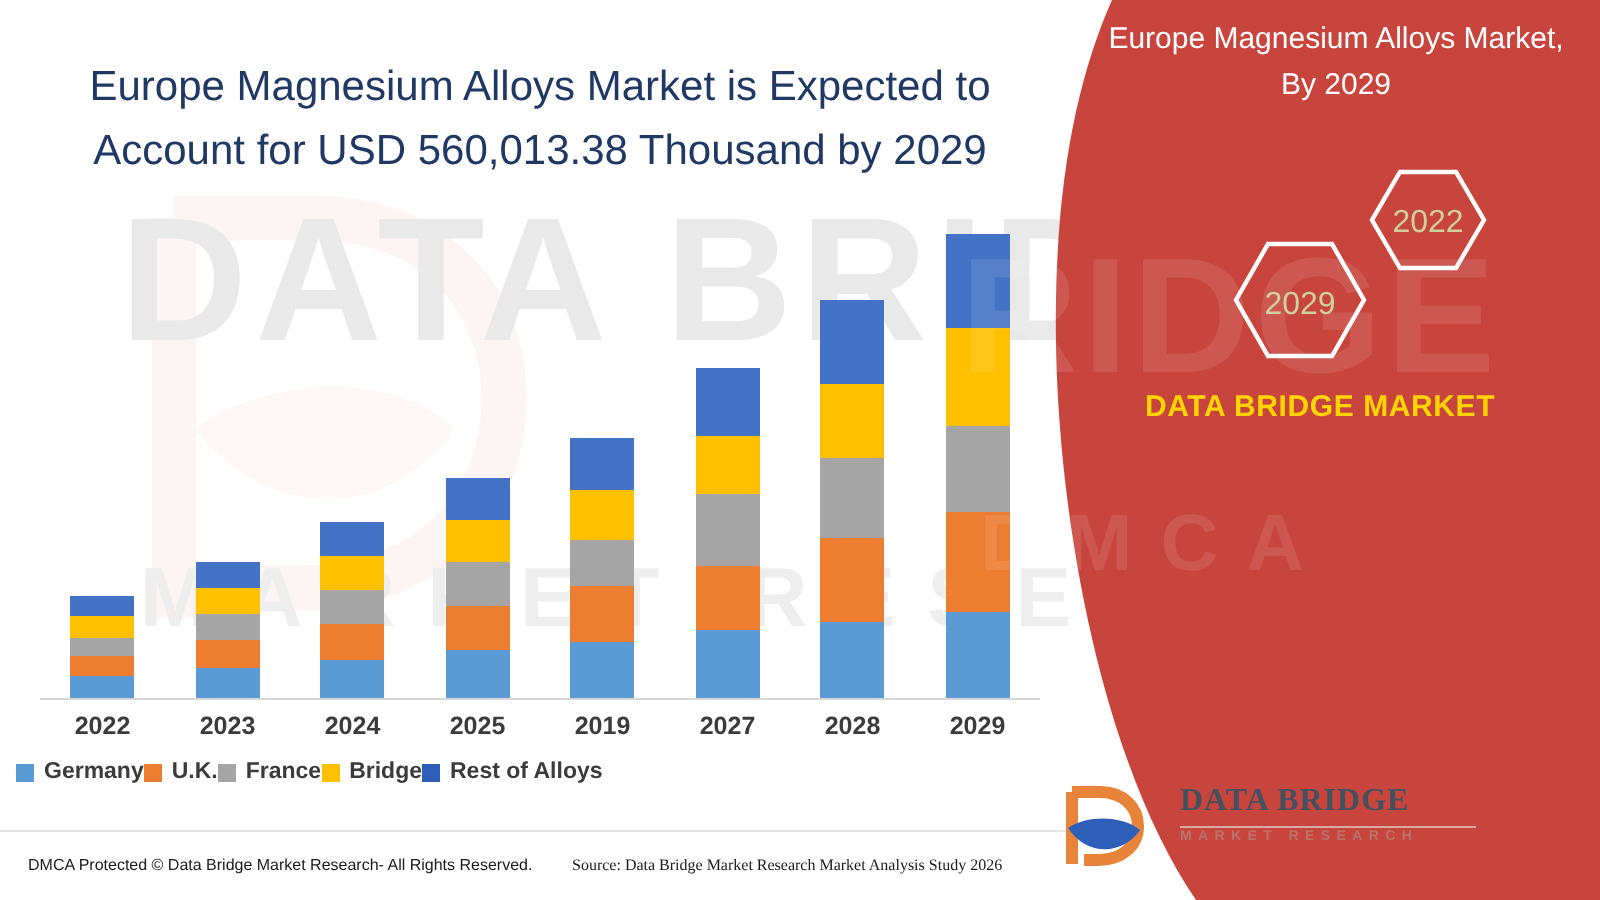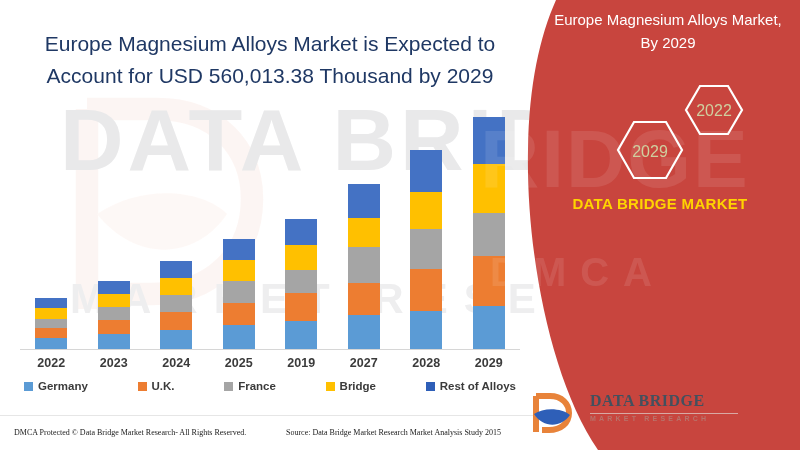--- a/index.html
+++ b/index.html
@@ -43,31 +43,31 @@
   .bars{position:absolute;left:0;top:0;width:500px;height:259px;display:flex;align-items:flex-end;}
   .bar-slot{flex:1 1 0;display:flex;flex-direction:column;align-items:center;justify-content:flex-end;height:100%;}
   .bar{width:32px;display:flex;flex-direction:column;justify-content:flex-end;box-shadow:0 0 0 0.6px rgba(255,255,255,.7) inset;}
   .seg{width:100%;}
 
   .x-labels{position:absolute;left:20px;top:356px;width:500px;display:flex;}
   .x-lab{flex:1 1 0;text-align:center;font-size:12.5px;font-weight:700;color:#3b3b3b;}
 
   
   .legend{
-    position:absolute;left:20px;top:380px;width:500px;
-    display:flex;justify-content:space-between;align-items:center;
+    position:absolute;left:4px;top:380px;width:500px;
+    display:flex;align-items:center;
     padding:0 4px;box-sizing:border-box;
   }
   .leg-item{display:flex;align-items:center;gap:5px;}
   .leg-swatch{width:9px;height:9px;display:inline-block;}
   .leg-label{font-size:11.5px;font-weight:700;color:#3b3b3b;white-space:nowrap;}
 
   
   .footer-line{position:absolute;left:0;top:415px;width:560px;height:1px;background:#e6e6e6;}
-  .foot-dmca{position:absolute;left:14px;top:428px;font-family:Liberation Serif, serif;font-size:8px;color:#1a1a1a;white-space:nowrap;text-align:right;}
+  .foot-dmca{position:absolute;left:14px;top:428px;font-family:Liberation Sans, sans-serif;font-size:8px;color:#1a1a1a;white-space:nowrap;text-align:right;}
   .foot-src{position:absolute;left:286px;top:428px;font-family:"Liberation Serif", serif;font-size:8px;color:#1a1a1a;white-space:nowrap;}
 
   
   #rightPanel{position:absolute;right:0;top:0;width:290px;height:450px;}
   #rightPanel svg.bg{position:absolute;inset:0;width:290px;height:450px;}
 
   .rp-title{
     position:absolute;left:38px;top:8px;width:240px;
     text-align:center;color:#ffffff;font-size:15px;line-height:1.55;font-weight:400;
   }
@@ -229,21 +229,21 @@
           <span class="leg-label">Bridge</span>
         </div>
         <div class="leg-item">
           <span class="leg-swatch" style="background: rgb(46, 95, 184);"></span>
           <span class="leg-label">Rest of Alloys</span>
         </div>
       </div>
 
     <div class="footer-line"></div>
     <div class="foot-dmca">DMCA Protected © Data Bridge Market Research- All Rights Reserved.</div>
-    <div class="foot-src">Source: Data Bridge Market Research Market Analysis Study 2015</div>
+    <div class="foot-src">Source: Data Bridge Market Research Market Analysis Study 2026</div>
   </div>
 
   <div id="rightPanel">
     <svg class="bg" viewBox="0 0 290 450" preserveAspectRatio="none">
       <path d="M290 0 L290 450 L88 450 C40 380 16 250 18 150 C19 84 30 36 46 0 Z" fill="#C8453E"></path>
     </svg>
 
     <div class="rp-wm">RIDGE</div>
     <div class="rp-wm2">DMCA</div>
 

